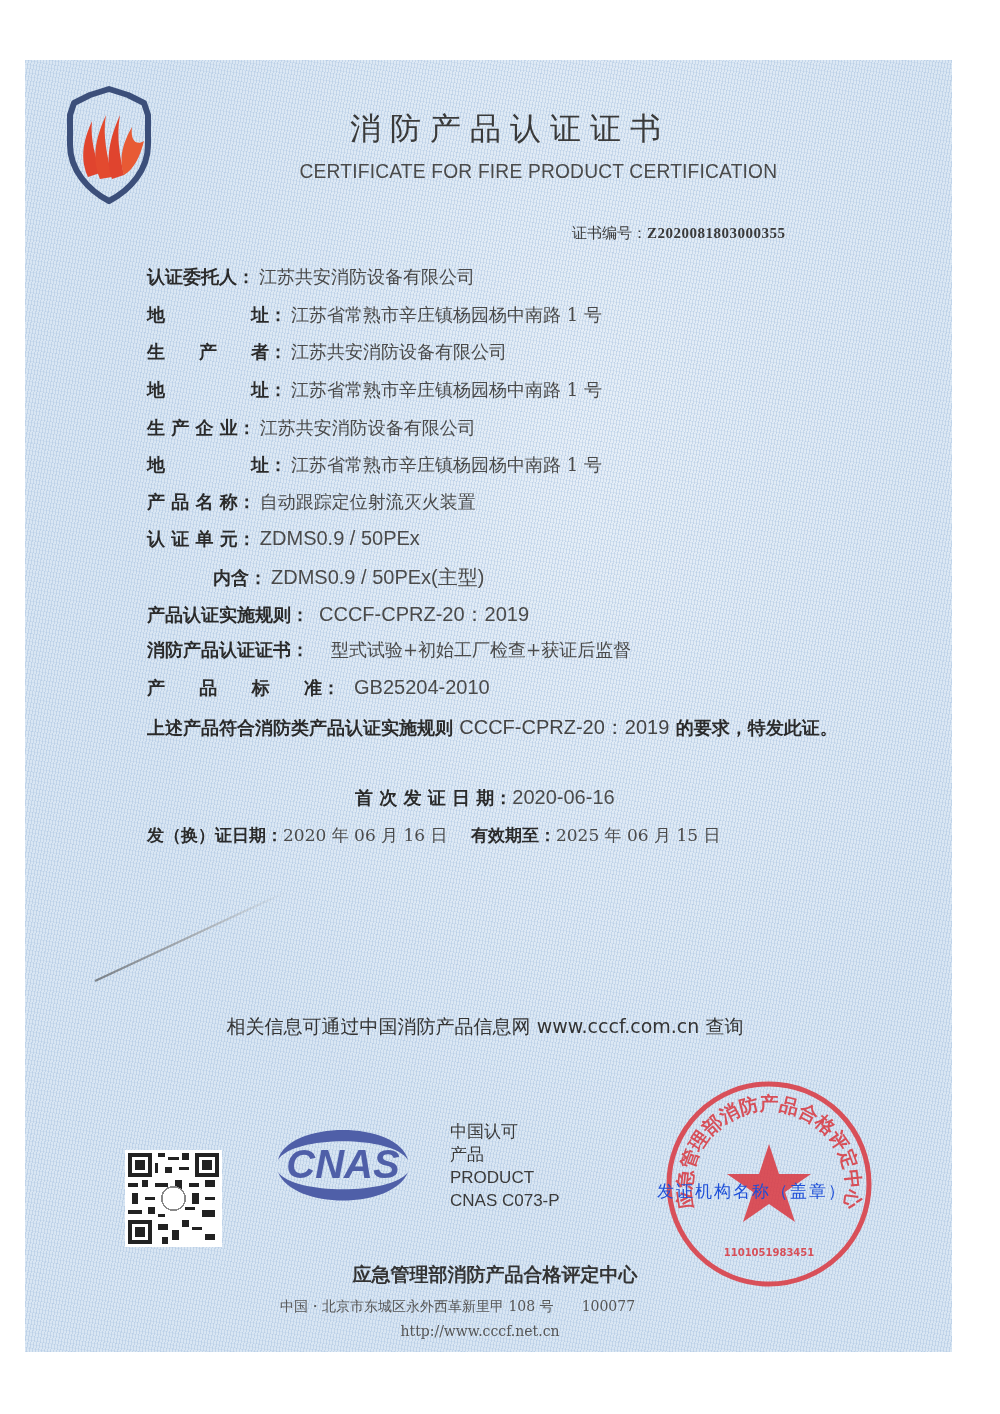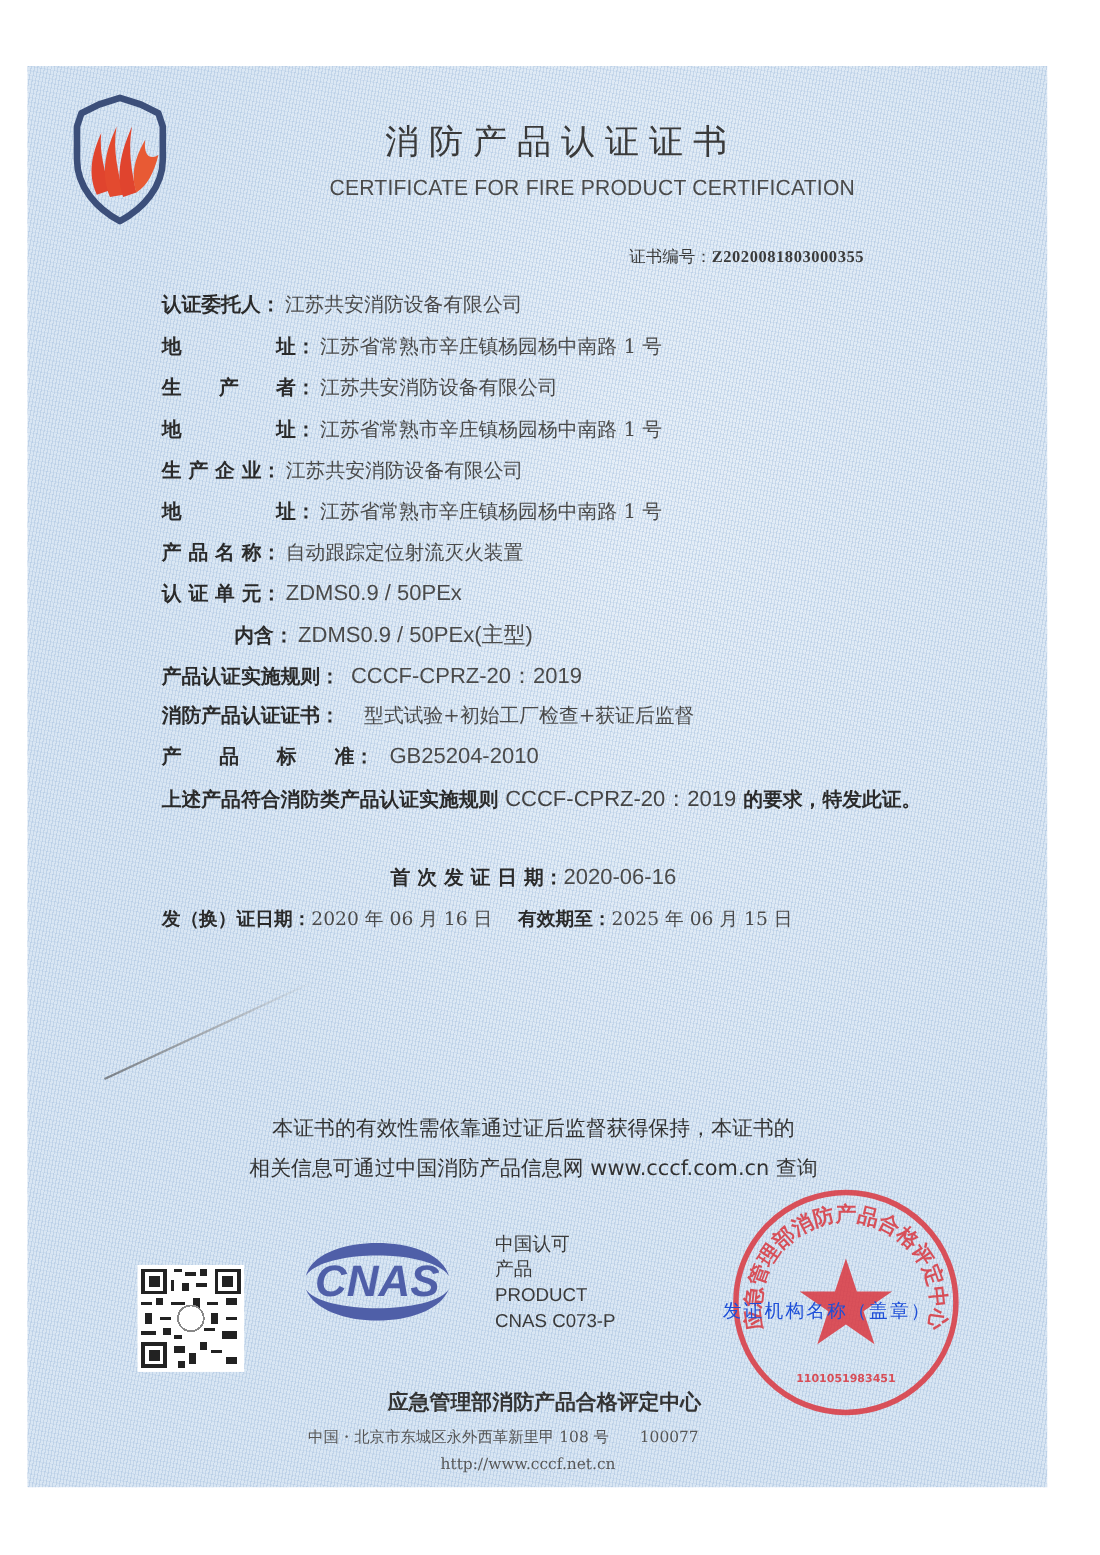--- a/index.html
+++ b/index.html
@@ -180,21 +180,20 @@
 </div>
 
 <div class="abs issue-date">
   <span class="lbl">发（换）证日期：</span><span class="val">2020 年 06 月 16 日</span>
   <span class="lbl" style="margin-left:18px">有效期至：</span><span class="val">2025 年 06 月 15 日</span>
 </div>
 
 <div class="stray" style="position:absolute"></div>
 
 <div class="abs notice">
-  <div>本证书的有效性需依靠通过证后监督获得保持，本证书的</div>
   <div>相关信息可通过中国消防产品信息网 www.cccf.com.cn 查询</div>
 </div>
 
 <svg class="abs qr" viewBox="0 0 29 29" shape-rendering="crispEdges">
   <rect width="29" height="29" fill="#fff"></rect>
   <g fill="#222">
     <rect x="1" y="1" width="7" height="7"></rect>
       <rect x="2" y="2" width="5" height="5" fill="#fff"></rect>
       <rect x="3" y="3" width="3" height="3"></rect>
     <rect x="21" y="1" width="7" height="7"></rect>

